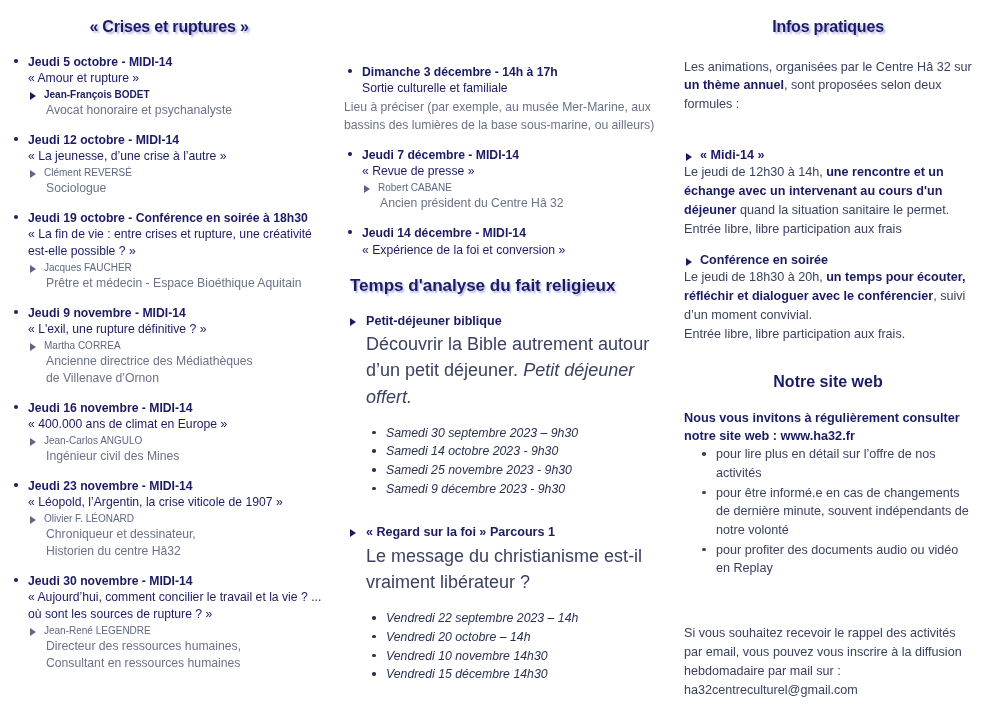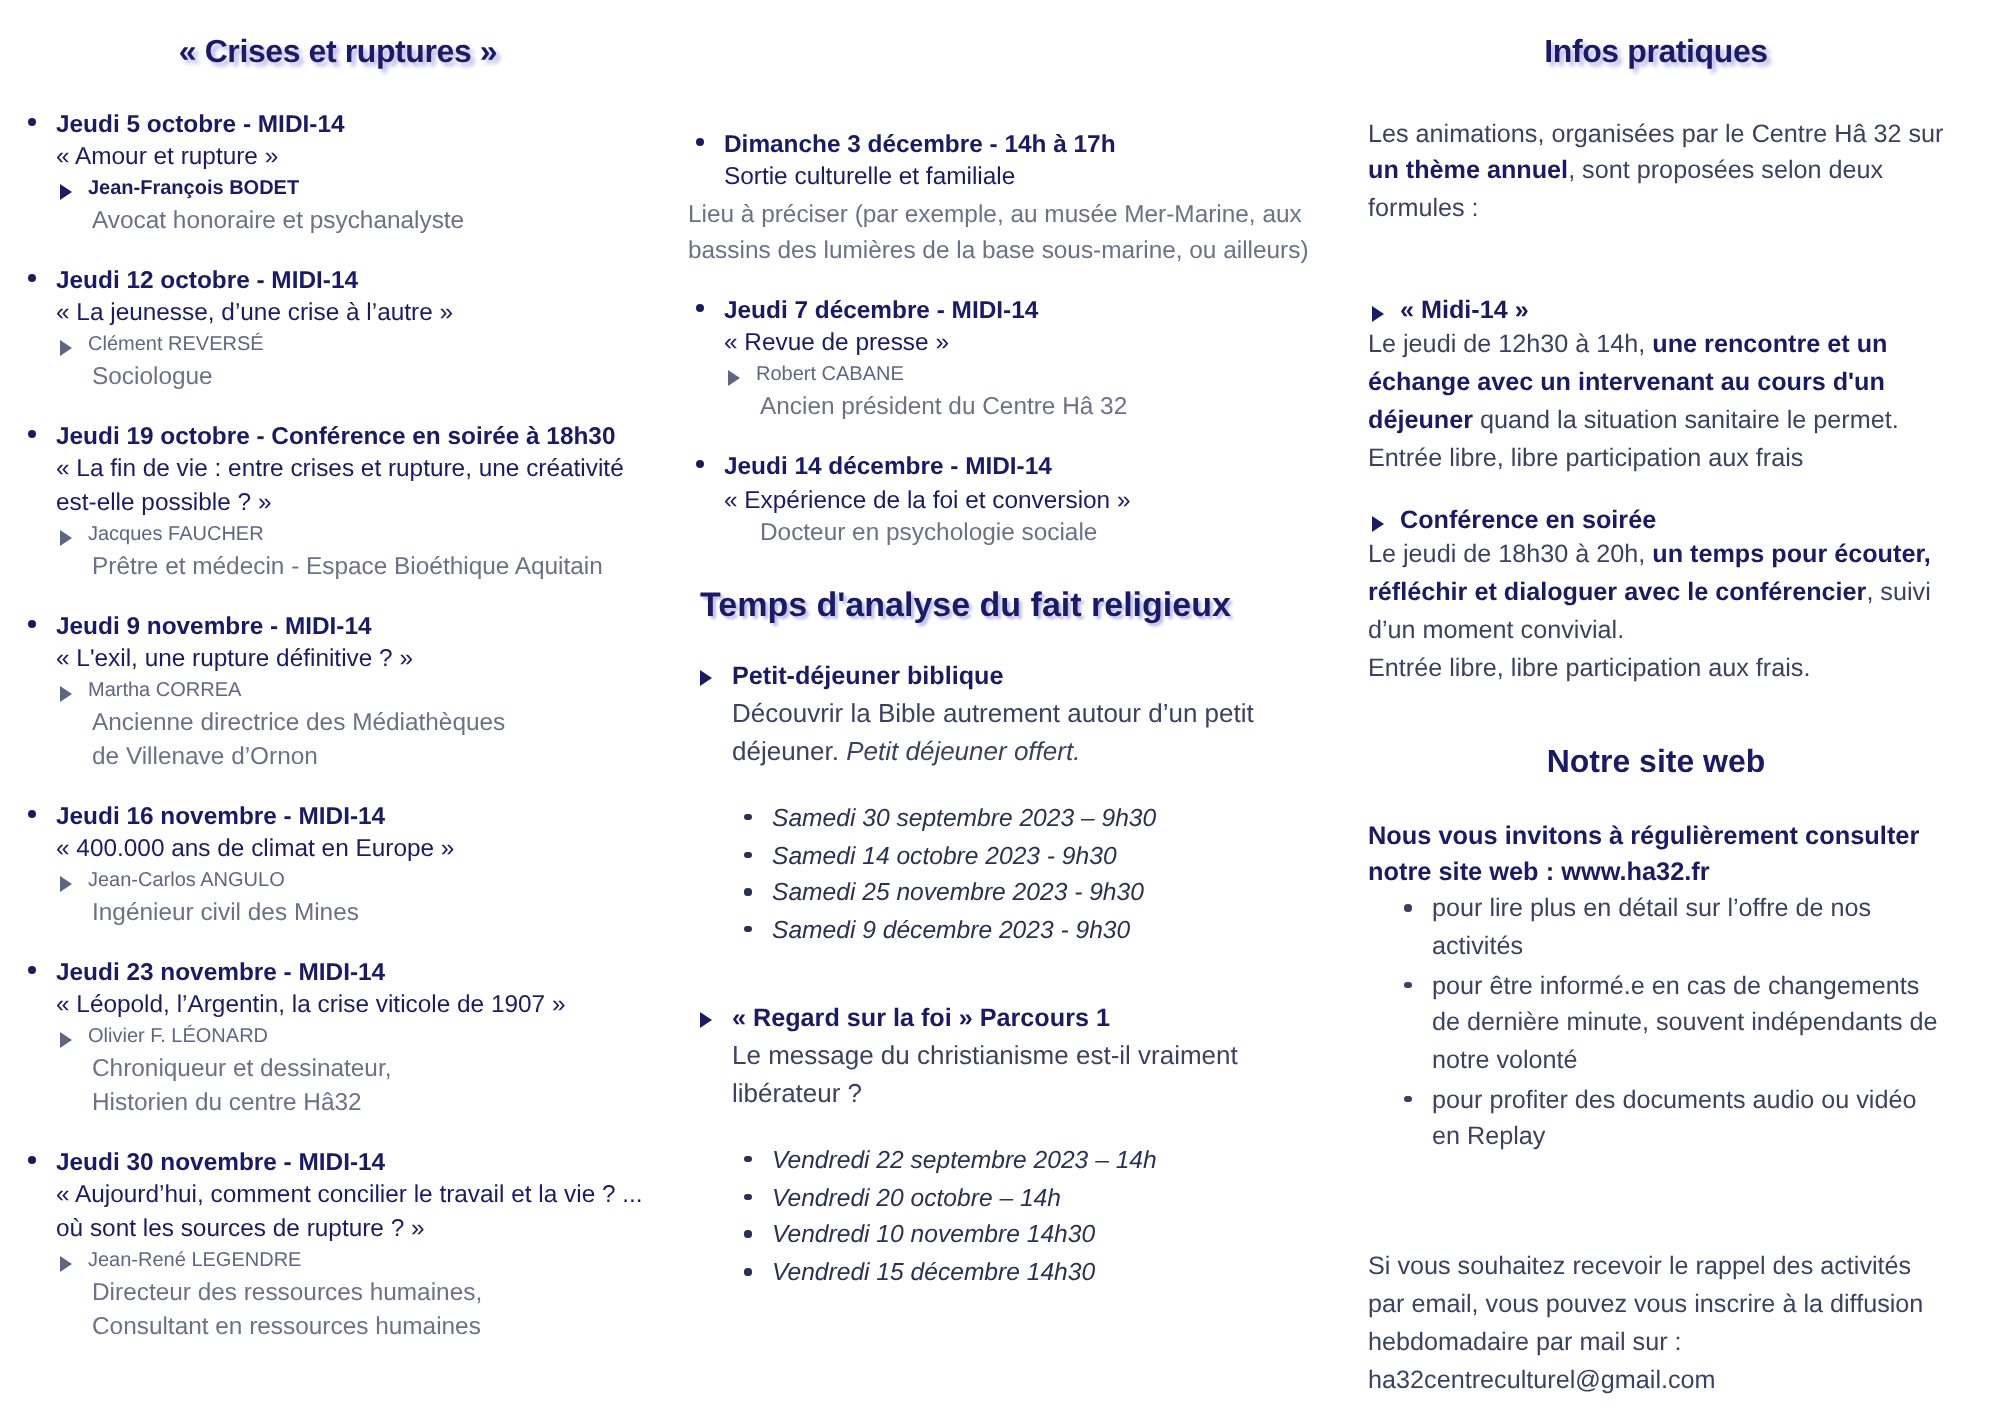--- a/index.html
+++ b/index.html
@@ -141,21 +141,21 @@
   }
   .prog-title .tri {
     position: absolute;
     left: 0; top: 5px;
     width: 0; height: 0;
     border-left: 6px solid #1b1b64;
     border-top: 4px solid transparent;
     border-bottom: 4px solid transparent;
   }
   .prog-desc {
-    font-size: 13px;
+    font-size: 18px;
     line-height: 1.45;
     color: #3b4160;
     padding-left: 16px;
     margin-top: 1px;
   }
   .prog-desc em { font-style: italic; }
 
   .date-list {
     list-style: none;
     margin: 14px 0 0 0;
@@ -313,21 +313,20 @@
             <span class="dot"></span>
             <div class="ev-date">Jeudi 7 décembre - MIDI-14</div>
             <div class="ev-title">« Revue de presse  »</div>
             <div class="ev-speaker"><span class="tri"></span>Robert CABANE</div>
             <div class="ev-role">Ancien président du Centre Hâ 32</div>
           </div>
           <div class="event">
             <span class="dot"></span>
             <div class="ev-date">Jeudi 14 décembre - MIDI-14</div>
             <div class="ev-title">« Expérience de la foi et conversion »</div>
-            <div class="ev-role">Docteur en psychologie sociale</div>
           </div>
         </div>
       <div class="section-head">Temps d'analyse du fait religieux</div>
       <div id="mid-programs">
           <div class="prog" style="margin-bottom: 26px;">
             <div class="prog-title"><span class="tri"></span>Petit-déjeuner biblique</div>
             <div class="prog-desc">Découvrir la Bible autrement autour d’un petit déjeuner. <em>Petit déjeuner offert.</em></div>
             <ul class="date-list">
               <li>Samedi 30 septembre 2023 – 9h30</li>
               <li>Samedi 14 octobre 2023 - 9h30</li>

